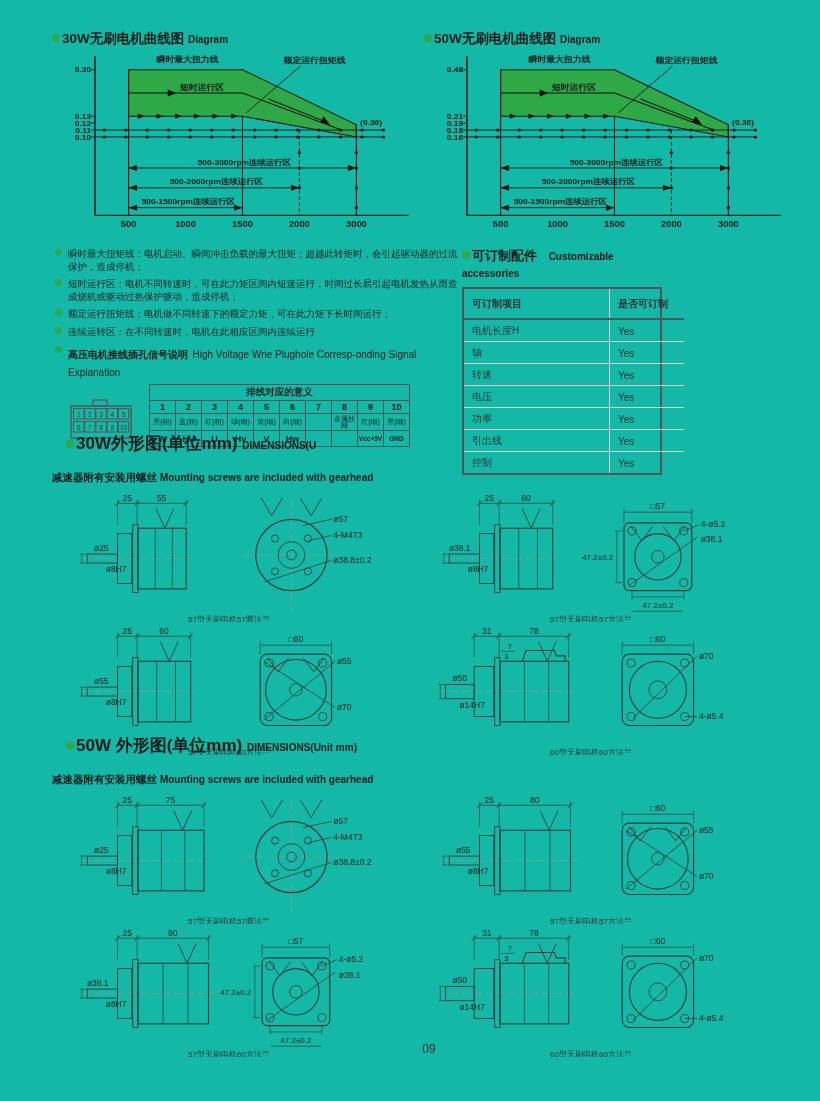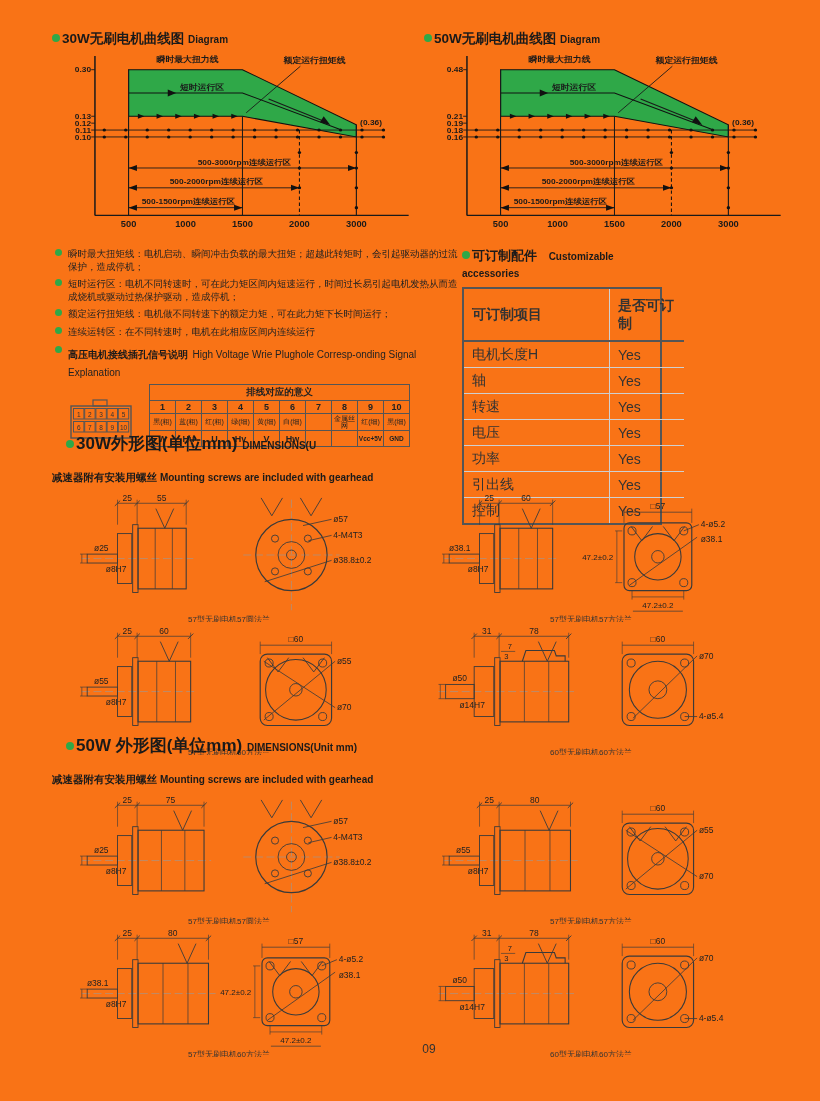--- a/index.html
+++ b/index.html
@@ -1,16 +1,16 @@
 <!DOCTYPE html>
 <html><head>
 <meta charset="utf-8">
 <style>
   html,body{margin:0;padding:0;background:#e8e8e8;}
-  .page{position:relative;width:820px;height:1101px;background:#f97316;margin:0 auto;
+  .page{position:relative;width:820px;height:1101px;background:#14b8a6;margin:0 auto;
         font-family:"Liberation Sans","DejaVu Sans",sans-serif;color:#1a1a1a;overflow:hidden;}
   .gdot{display:inline-block;width:8px;height:8px;border-radius:50%;background:#2fa848;margin-right:2px;vertical-align:1px;}
   .chart-block{position:absolute;top:30px;width:366px;}
   #chartblk0{left:52px;} #chartblk1{left:424px;}
   .chart-h{font-size:13.5px;font-weight:bold;margin:0 0 1px 0;}
   .chart-h .en{font-size:10px;}
   #notes{position:absolute;left:55px;top:247px;width:404px;}
   .note{display:flex;gap:6px;margin-bottom:4px;}
   .ndot{flex:0 0 7px;width:7px;height:7px;border-radius:50%;background:#2fa848;margin-top:2px;}
   .ntext{font-size:9.5px;line-height:1.38;color:#222;}
@@ -23,21 +23,21 @@
   .wire td{border:1px solid #555;width:25px;padding:1px 0;}
   .wt-title{font-weight:bold;font-size:9.5px;}
   .wt-pin{font-weight:bold;font-size:9px;}
   .wt-color{font-size:7px;line-height:1.05;padding:2px 0 1px;}
   .wt-sig{font-weight:bold;font-size:9px;height:13px;}
   .wire tr:last-child td:nth-child(9),.wire tr:last-child td:nth-child(10){font-size:6.5px;}
   #acc{position:absolute;left:462px;top:247px;width:210px;}
   .acc-h{font-size:13px;font-weight:bold;margin:0 0 7px;}
   .acc-h .en{font-size:10px;margin-left:8px;}
   .acc-wrap{border:2px solid #555;width:196px;}
-  .acc{border-collapse:collapse;width:220px;font-size:14px;color:#333;}
+  .acc{border-collapse:collapse;width:220px;font-size:10px;color:#333;}
   .acc td{border-bottom:1px solid #cfcfcf;padding:4px 8px 3px;}
   .acc tr:last-child td{border-bottom:none;}
   .acc tr.hd td{border-bottom:2px solid #555;font-weight:bold;padding:8px 8px 7px;}
   .acc td+td{border-left:1px solid #cfcfcf;width:58px;}
   .dims{position:absolute;left:50px;width:728px;}
   #dim30{top:416px;} #dim50{top:718px;}
   .sec-h{font-size:17px;font-weight:bold;margin:16px;}
   .sec-h .en{font-size:10px;}
   .sec-sub{font-size:10.5px;font-weight:bold;margin:1px 0 0 2px;}
   .sec-sub .en{font-size:10px;}

